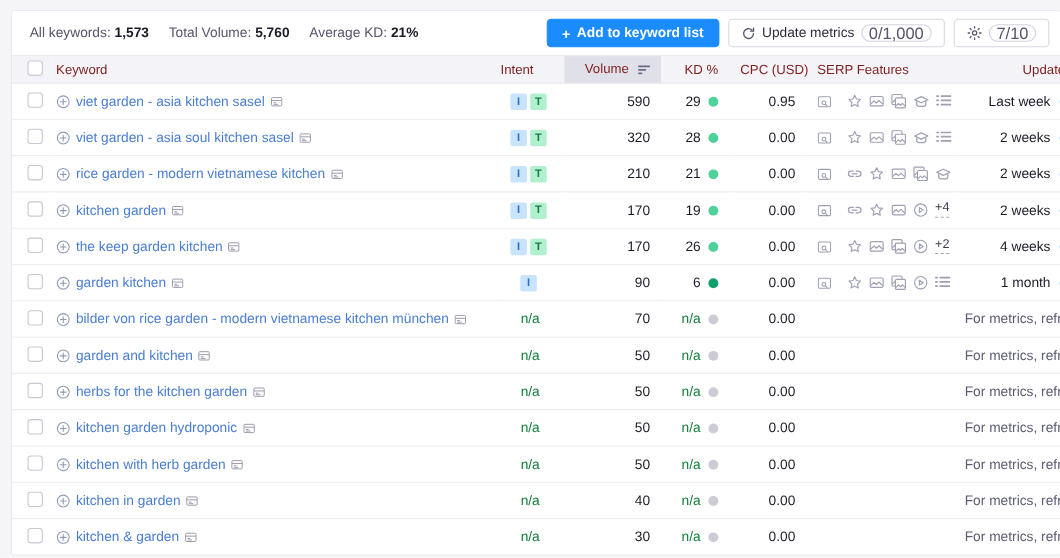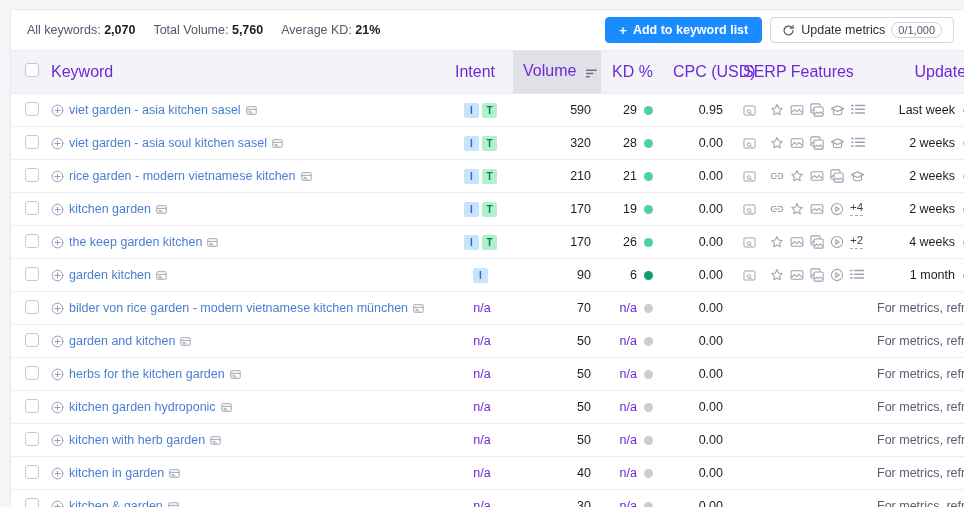--- a/index.html
+++ b/index.html
@@ -33,29 +33,29 @@
     height: 26px; padding: 0 11px; border-radius: 4px;
     font-size: 12.5px; white-space: nowrap; cursor: pointer;
     border: 1px solid #d7d7e0; background: #fff; color: #2c2c3c;
   }
   .btn-primary { background: #1a8cff; border-color: #1a8cff; color: #fff; font-weight: 700; padding: 0 13px; }
   .btn-primary .plus { font-size: 13px; font-weight: 700; line-height: 1; }
   .pill {
     display: inline-flex; align-items: center; justify-content: center;
     height: 16px; min-width: 30px; padding: 0 6px;
     border: 1px solid #d2d2dc; border-radius: 9px;
-    font-size: 11px; color: #55556b; background: #fff;
+    font-size: 15px; color: #55556b; background: #fff;
   }
   .ico { display: inline-flex; align-items: center; }
 
   
   table { width: 100%; border-collapse: collapse; table-layout: fixed; }
   thead th {
-    height: 43px; background: #f4f4f8; border-top: 1px solid #e8e8ee; border-bottom: 1px solid #e8e8ee;
-    font-size: 16px; font-weight: 400; color: #6d28d9; padding: 0 10px; text-align: right;
+    height: 25px; background: #f4f4f8; border-top: 1px solid #e8e8ee; border-bottom: 1px solid #e8e8ee;
+    font-size: 12px; font-weight: 400; color: #7f1d1d; padding: 0 10px; text-align: right;
     white-space: nowrap; vertical-align: middle;
   }
   thead th.sorted { background: #dfe0e8; }
   thead th.left { text-align: left; }
   thead th.ctr  { text-align: left; }
   .sorticon { display: inline-block; vertical-align: -2px; margin-left: 5px; }
 
   tbody td {
     height: 33px; border-bottom: 1px solid #ededf2;
     font-size: 12.5px; color: #1c1c28; padding: 0 10px;
@@ -82,21 +82,21 @@
   .kw-link { color: #4a7ed1; cursor: pointer; font-size: 12.5px; }
   .kw-serpico { flex: 0 0 auto; color: #9b9bae; display: inline-flex; cursor: pointer; }
 
   .badge {
     display: inline-flex; align-items: center; justify-content: center;
     width: 15px; height: 15px; border-radius: 2px;
     font-size: 10px; font-weight: 700; margin-right: 3px; cursor: pointer;
   }
   .badge-I { background: #c8e3fc; color: #2b6cc4; }
   .badge-T { background: #b1f0cd; color: #147a52; }
-  .na { color: #6d28d9; }
+  .na { color: #15803d; }
 
   .kdwrap { display: inline-flex; align-items: center; gap: 7px; }
   .dot { width: 9px; height: 9px; border-radius: 50%; display: inline-block; }
 
   .serpwrap { display: flex; align-items: center; gap: 6px; color: #9fa0b4; }
   .serp-div { width: 1px; height: 13px; background: #dcdce4; margin: 0 1px; }
   .serp-more {
     font-size: 11.5px; color: #3f3f54; border-bottom: 1px dashed #a9a9bb;
     padding-bottom: 1px; cursor: pointer; line-height: 1;
   }
@@ -109,21 +109,21 @@
 </head>
 <body>
 
 <div class="page">
   <div class="card">
 
     <div class="toolbar">
       <div class="summary">
         <span>
           <span class="lbl">All keywords:</span>
-          <b>2,070</b>
+          <b>1,573</b>
         </span>
         <span>
           <span class="lbl">Total Volume:</span>
           <b>5,760</b>
         </span>
         <span>
           <span class="lbl">Average KD:</span>
           <b>21%</b>
         </span>
       </div>
@@ -138,20 +138,29 @@
           <span class="ico">
             <svg width="13" height="13" viewBox="0 0 16 16" fill="none" stroke="#55556b" stroke-width="1.5" stroke-linecap="round">
               <path d="M13.5 8a5.5 5.5 0 1 1-1.7-3.95"></path>
                 <path d="M13.6 1.9V5.2h-3.3"></path>
             </svg>
           </span>
           <span>Update metrics</span>
           <span class="pill">0/1,000</span>
         </div>
 
+        <div class="btn">
+          <span class="ico">
+            <svg width="14" height="14" viewBox="0 0 16 16" fill="none" stroke="#55556b" stroke-width="1.3">
+              <circle cx="8" cy="8" r="2.2"></circle>
+              <path d="M8 1.3v1.6M8 13.1v1.6M14.7 8h-1.6M2.9 8H1.3M12.7 3.3l-1.1 1.1M4.4 11.6l-1.1 1.1M12.7 12.7l-1.1-1.1M4.4 4.4L3.3 3.3" stroke-linecap="round"></path>
+            </svg>
+          </span>
+          <span class="pill">7/10</span>
+        </div>
 
       </div>
     </div>
 
     <table>
       <colgroup>
         <col style="width:36px">
           <col style="width:404px">
           <col style="width:62px">
         <col style="width:88px">

